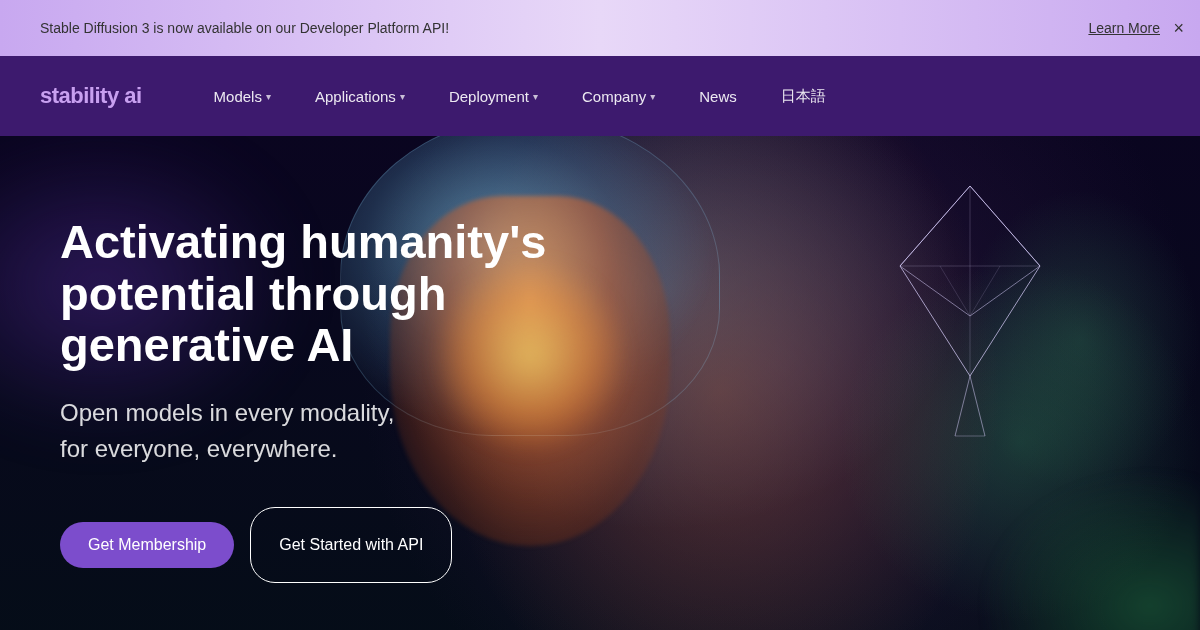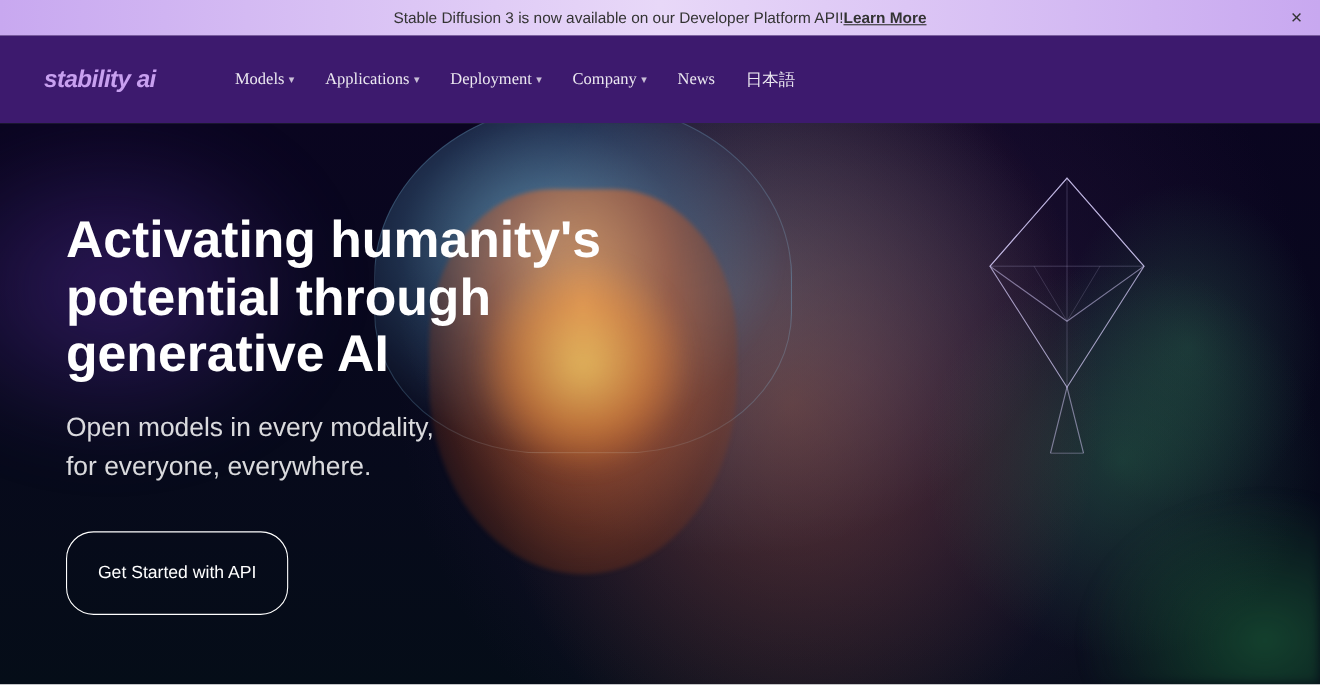--- a/index.html
+++ b/index.html
@@ -3,31 +3,31 @@
   <meta charset="utf-8">
   <style>
     * { margin: 0; padding: 0; box-sizing: border-box; }
     body { width: 1200px; height: 630px; overflow: hidden; font-family: -apple-system, BlinkMacSystemFont, 'Segoe UI', sans-serif; }
 
     
     #announcement-banner {
       width: 100%;
       background: linear-gradient(90deg, #c8a8f0 0%, #e8d8f8 50%, #c8a8f0 100%);
       text-align: center;
-      padding: 8px 40px;
+      padding: 20px 40px;
       font-size: 14px;
       color: #333;
       position: relative;
       display: flex;
       align-items: center;
-      justify-content: center;
+      justify-content: space-between;
     }
     #announcement-banner a {
       color: #333;
-      font-weight: bold;
+      font-weight: normal;
       text-decoration: underline;
     }
     #announcement-close {
       position: absolute;
       right: 16px;
       top: 50%;
       transform: translateY(-50%);
       background: none;
       border: none;
       font-size: 18px;
@@ -47,27 +47,26 @@
     }
     #logo {
       color: white;
       font-size: 22px;
       font-weight: 600;
       letter-spacing: -0.5px;
       text-decoration: none;
       margin-right: 60px;
       white-space: nowrap;
     }
-    #logo span { color: #c8a0f0; font-style: italic; }
+    #logo span { color: #c8a0f0; }
     #nav-links {
       display: flex;
-      gap: 4px;
+      gap: 20px;
       flex: 1;
       list-style: none;
-      font-family: Liberation Serif, serif;
     }
     .nav-item {
       color: rgba(255,255,255,0.9);
       font-size: 15px;
       padding: 8px 12px;
       cursor: pointer;
       display: flex;
       align-items: center;
       gap: 4px;
       white-space: nowrap;
@@ -279,16 +278,17 @@
       <line x1="90" y1="200" x2="75" y2="260" stroke="rgba(220,210,255,0.5)" stroke-width="1"></line>
       <line x1="90" y1="200" x2="105" y2="260" stroke="rgba(220,210,255,0.5)" stroke-width="1"></line>
       <line x1="75" y1="260" x2="105" y2="260" stroke="rgba(220,210,255,0.4)" stroke-width="0.8"></line>
     </svg>
   </div>
 
   <div id="hero-content">
     <h1 id="hero-title">Activating humanity's potential through generative AI</h1>
     <p id="hero-subtitle">Open models in every modality,<br>for everyone, everywhere.</p>
     <div id="hero-buttons">
+      <button id="get-membership-btn">Get Membership</button>
       <button id="get-started-btn">Get Started with API</button>
     </div>
   </div>
 </section>
 
 </body></html>

